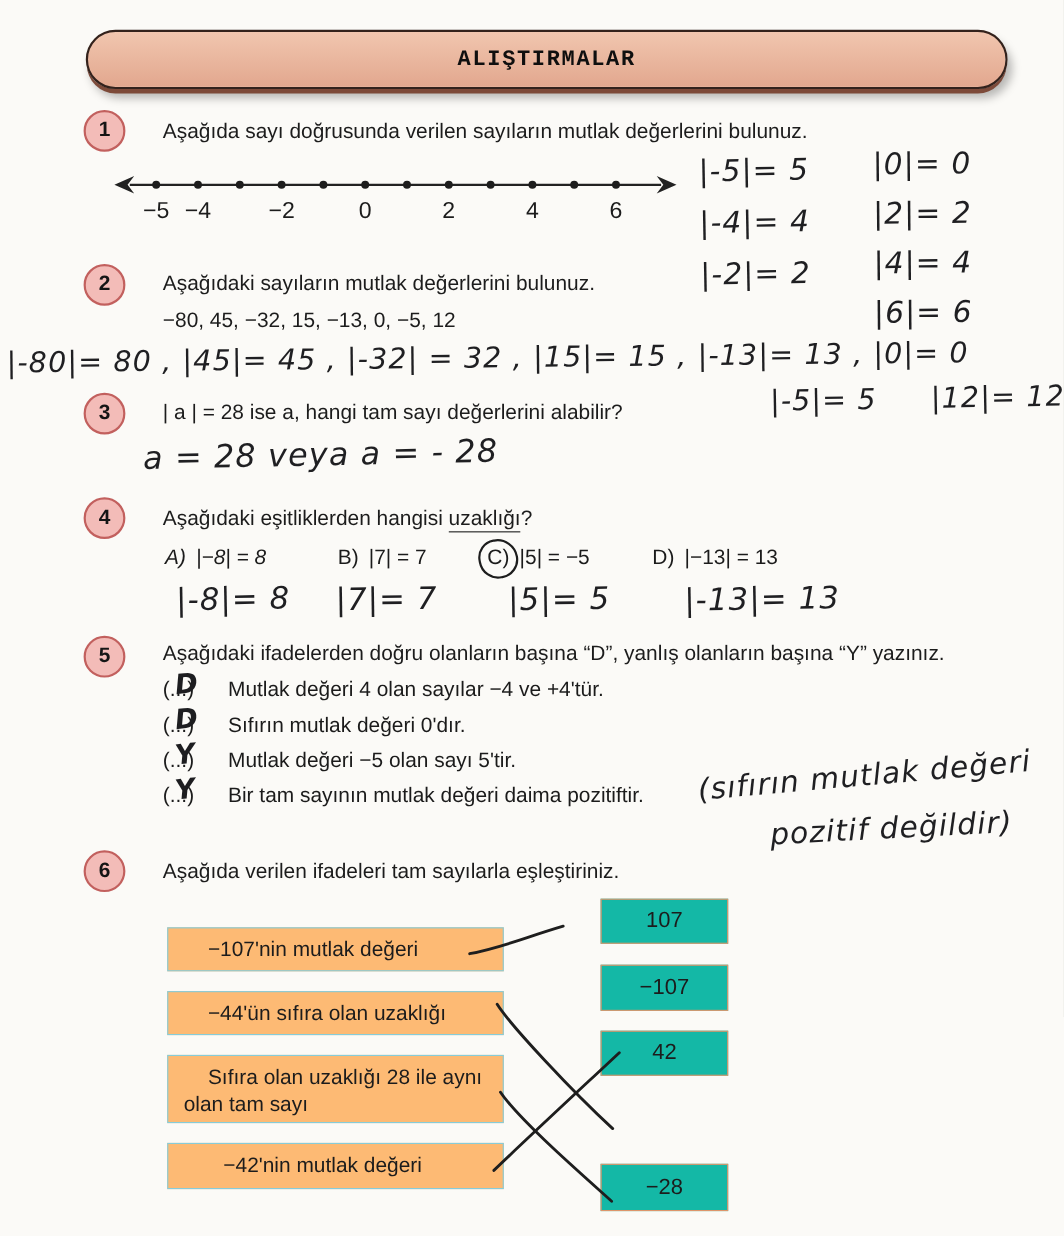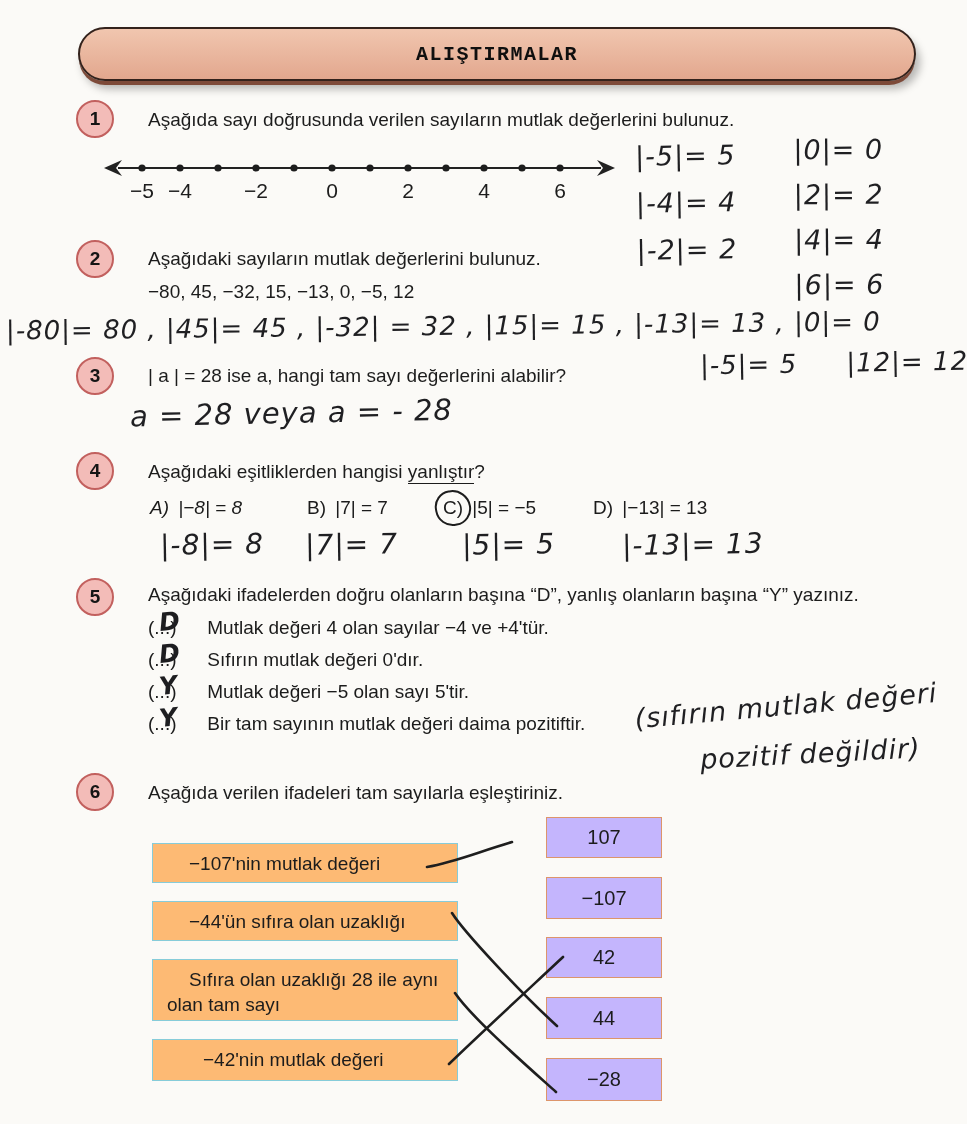--- a/index.html
+++ b/index.html
@@ -54,21 +54,21 @@
   .dy-text { margin-left:10px; }
   
   .expr-box {
     position:absolute; left:152px; width:306px; box-sizing:border-box;
     background:#fdba74; border:1.6px solid #86ccd9;
     font-size:19px; color:#1c1c1c; line-height:1.3;
     padding:8px 8px 6px 14px; text-indent:22px;
   }
   .val-box {
     position:absolute; left:546px; width:116px; box-sizing:border-box;
-    background:#c4b5fd; border:1.6px solid #dd956b;
+    background:#14b8a6; border:1.6px solid #dd956b;
     display:flex; align-items:center; justify-content:center;
     font-size:20px; color:#1c1c1c;text-align:center;
   }
   .overlay-svg { position:absolute; left:0; top:0; pointer-events:none; }
 </style>
 </head>
 <body>
 
 <div class="page">
 
@@ -137,21 +137,21 @@
   <div class="qcircle" style="top:357px;">
     <span>3</span>
   </div>
   <div class="qtext" style="top:365px;">| a | = 28 ise a, hangi tam sayı değerlerini alabilir?</div>
   <div class="hw" style="left:130px; top:396px; font-size:29px; transform:rotate(-1.2deg);">a = 28    veya    a = - 28</div>
 
   <div class="qcircle" style="top:452px;">
     <span>4</span>
   </div>
   <div class="qtext" style="top:461px;">
-    <span>Aşağıdaki eşitliklerden hangisi </span><span class="underlined">yanlıştır</span><span>?</span>
+    <span>Aşağıdaki eşitliklerden hangisi </span><span class="underlined">uzaklığı</span><span>?</span>
   </div>
 
   <div class="opt" style="left:150px; top:497px;font-style:italic;">
     <span class="lbl">A)</span>
     <span>|−8| = 8</span>
   </div>
   <div class="opt" style="left:307px; top:497px;">
     <span class="lbl">B)</span>
     <span>|7| = 7</span>
   </div>
@@ -212,21 +212,20 @@
   <div class="qtext" style="top:782px;">Aşağıda verilen ifadeleri tam sayılarla eşleştiriniz.</div>
 
   <div class="expr-box" style="top:843px; height:40px;">−107'nin mutlak değeri</div>
   <div class="expr-box" style="top:901px; height:40px;">−44'ün sıfıra olan uzaklığı</div>
   <div class="expr-box" style="top:959px; height:62px;">Sıfıra olan uzaklığı 28 ile aynı olan tam sayı</div>
   <div class="expr-box" style="top:1039px; height:42px;padding-left:28px;">−42'nin mutlak değeri</div>
 
   <div class="val-box" style="top:817px; height:41px;">107</div>
   <div class="val-box" style="top:877px; height:42px;">−107</div>
   <div class="val-box" style="top:937px; height:41px;">42</div>
-  <div class="val-box" style="top:997px; height:42px;">44</div>
   <div class="val-box" style="top:1058px; height:43px;">−28</div>
 
   <svg class="overlay-svg" width="967" height="1124" viewBox="0 0 967 1124">
     <g fill="none" stroke="#1e1e1e" stroke-width="2.6" stroke-linecap="round">
       <path d="M427,867 C455,862 478,852 512,842"></path>
       <path d="M452,913 C464,932 520,992 557,1026"></path>
       <path d="M455,993 C472,1018 527,1066 556,1092"></path>
       <path d="M449,1064 C478,1036 532,986 563,957"></path>
     </g>
   </svg>

